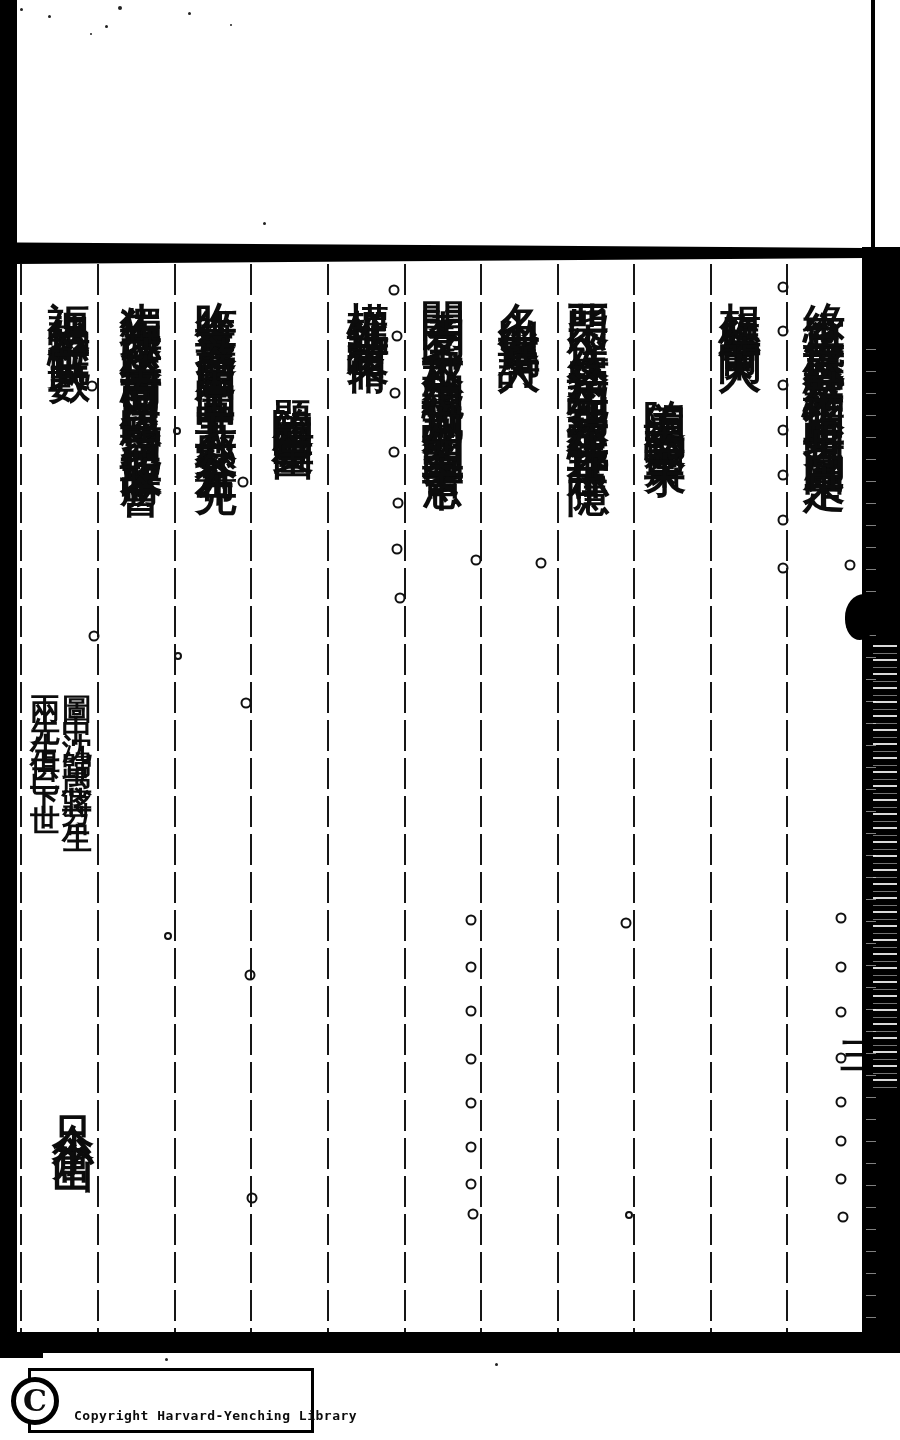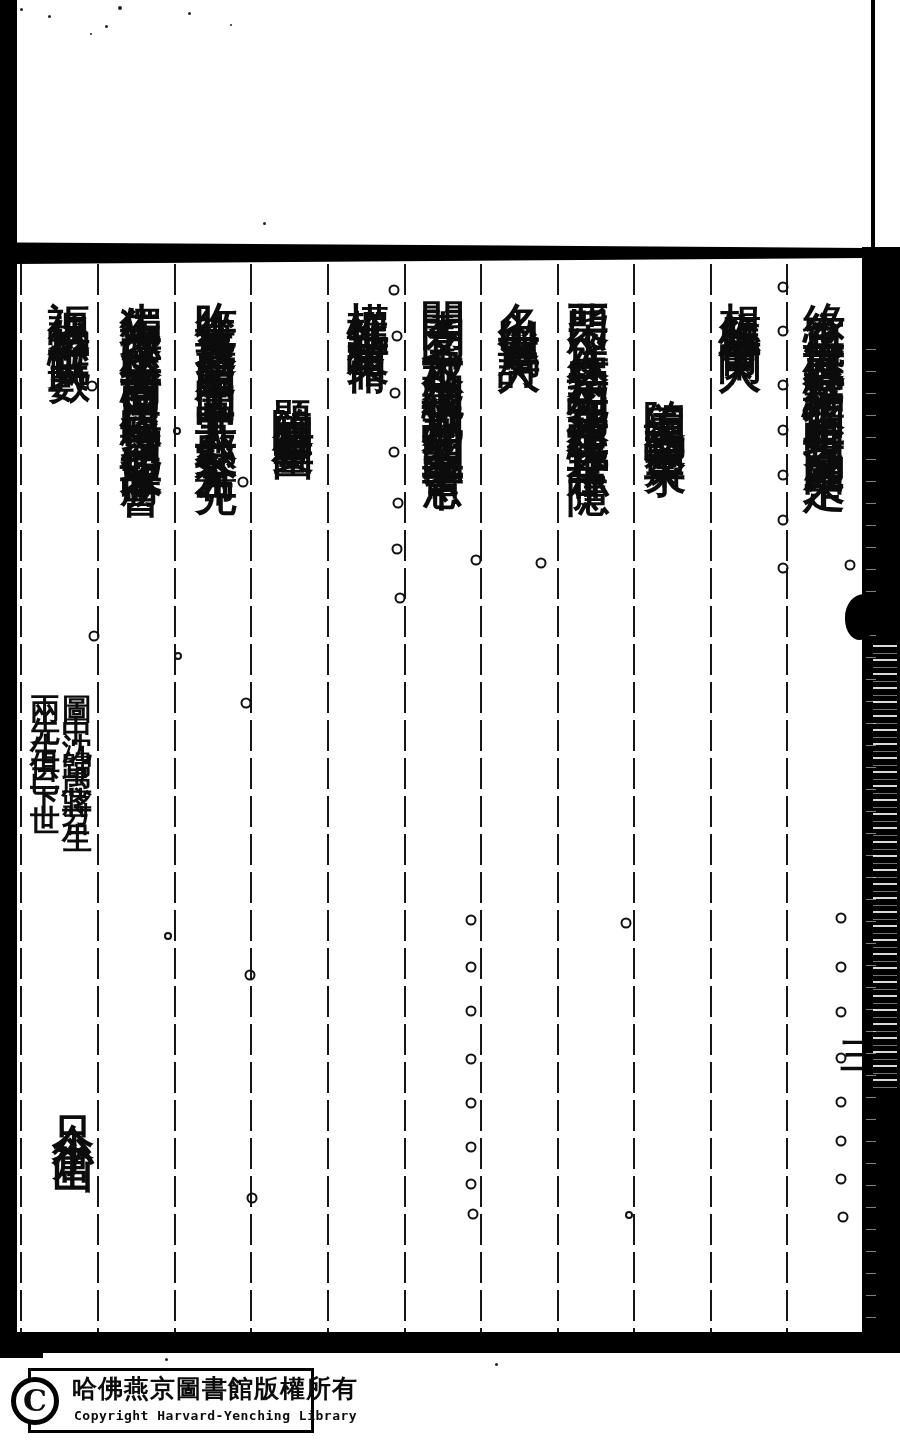--- a/index.html
+++ b/index.html
@@ -144,16 +144,15 @@
       <div class="rmark" style="left: 178px; top: 656px; width: 8px; height: 8px;"></div>
       <div class="rmark" style="left: 168px; top: 936px; width: 8px; height: 8px;"></div>
       <div class="rmark" style="left: 92px; top: 386px;"></div>
       <div class="rmark" style="left: 94px; top: 636px;"></div>
     </div>
 
   <div class="stamp-box"></div>
   <div class="stamp-circle">
     <span>C</span>
   </div>
-  <div class="stamp-cn">哈佛燕京圖書館版權所有</div>
   <div class="stamp-en">Copyright Harvard-Yenching Library</div>
 
 </div>
 
 </body></html>

